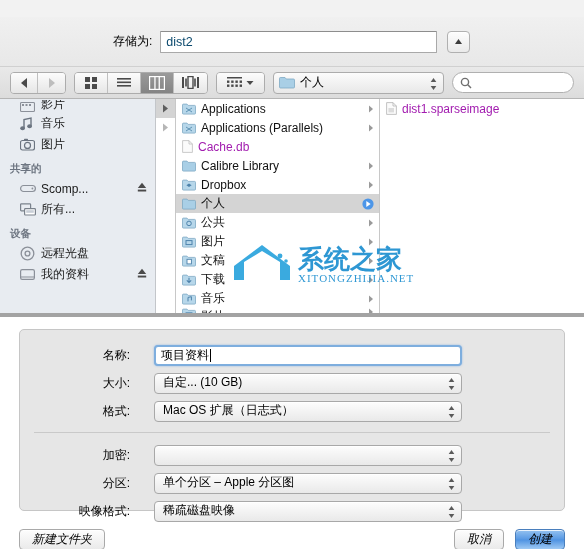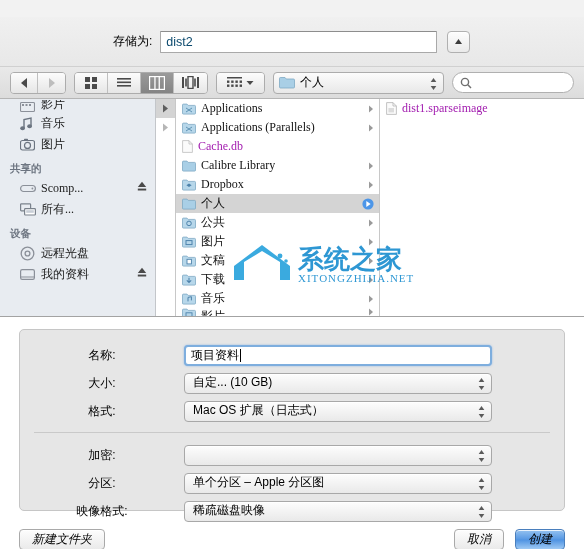--- a/index.html
+++ b/index.html
@@ -112,23 +112,22 @@
     background: #fff;
     display: flex; align-items: center;
     padding-left: 7px;
   }
 
   
   .browser {
     flex: none; height: 218px;
     display: flex;
     background: #fff;
-    border-bottom: 1px solid #a3a3a3;
+    border-bottom: 4px solid #a3a3a3;
     overflow: hidden;
-    font-family: Liberation Serif, serif;
   }
   .sidebar {
     width: 156px; flex: none;
     background: #e8ecf1;
     border-right: 1px solid #c3c6ca;
     padding-top: 1px;
     overflow: hidden;
     position: relative;
   }
   .sb-head {
@@ -173,21 +172,21 @@
     height: 182px;
     border: 1px solid #c6c6c6;
     border-radius: 5px;
     background: #e6e6e6;
     padding-top: 11px;
   }
   .orow {
     display: flex; align-items: center; height: 28px;
   }
   .orow .lbl {
-    width: 164px; text-align: center; padding-right: 0;
+    width: 134px; text-align: right; padding-right: 24px;
     font-size: 12px; color: #000; white-space: nowrap;
   }
   .ofield {
     width: 308px; height: 21px;
     background: #fff;
     border: 2px solid #7eaede;
     border-radius: 4px;
     display: flex; align-items: center;
     padding: 0 5px; font-size: 12px; color: #000;
     box-shadow: 0 0 2px rgba(100,160,230,.7);

